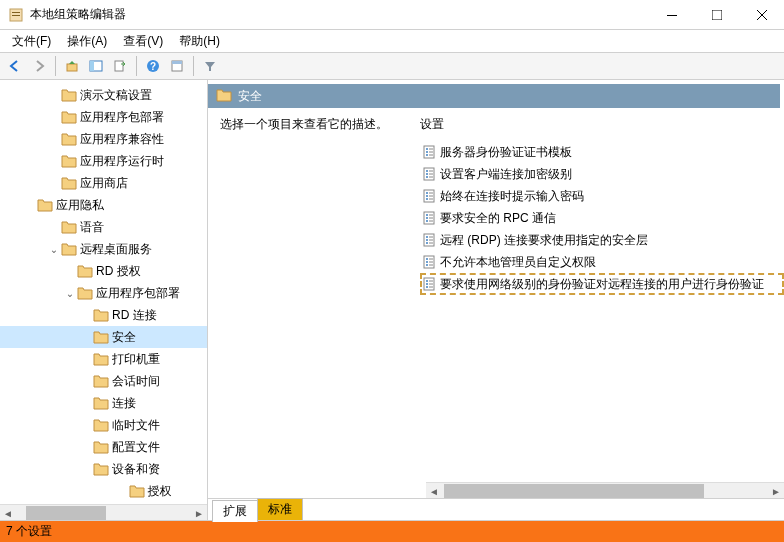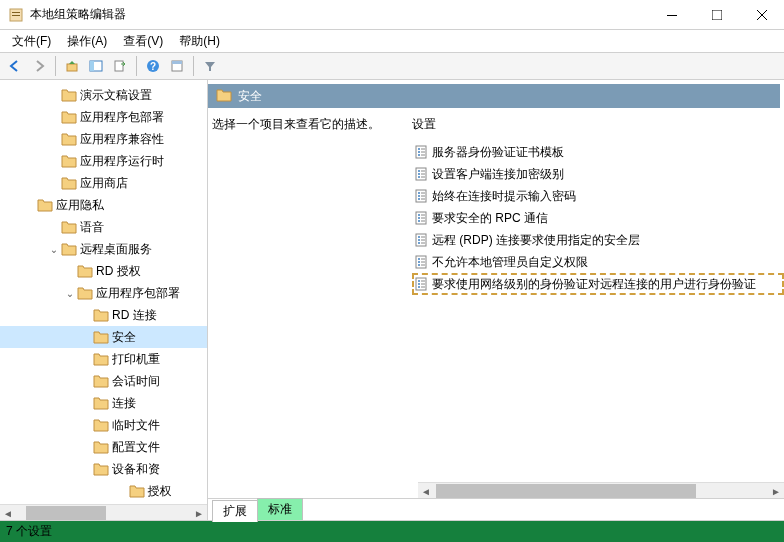--- a/index.html
+++ b/index.html
@@ -17,32 +17,32 @@
 .treepane { width: 208px; border-right: 1px solid #d0d0d0; overflow: hidden; position: relative; }
 .treeinner { padding-top: 4px; }
 .treeitem { display: flex; align-items: center; height: 22px; white-space: nowrap; cursor: default; }
 .treeitem .twisty { width: 12px; text-align: center; color: #666; font-size: 10px; }
 .treeitem .ficon { width: 16px; height: 14px; margin: 0 3px 0 1px; flex-shrink: 0; }
 .treeitem .label { font-size: 12px; }
 .treeitem.selected { background: #cce8ff; }
 .treeitem.selected .label { }
 .detailpane { flex: 1; display: flex; flex-direction: column; }
 .header-band { height: 24px; background: #7b9bb5; color: #fff; display: flex; align-items: center; padding-left: 8px; gap: 6px; margin: 4px 4px 0 0; }
-.detailbody { flex: 1; display: flex; padding: 8px 0 0 4px; overflow: hidden; position: relative; }
+.detailbody { flex: 1; display: flex; padding: 8px 0 0 4px; overflow: hidden; position: relative; margin-left: 8px; }
 .desccol { width: 200px; font-size: 12px; padding-right: 8px; }
 .settingscol { flex: 1; }
 .settingscol .colhead { font-size: 12px; margin-bottom: 8px; }
 .setitem { display: flex; align-items: center; height: 22px; gap: 4px; padding-left: 2px; }
 .setitem .sicon { width: 14px; height: 14px; flex-shrink: 0; }
 .setitem .slabel { font-size: 12px; white-space: nowrap; }
 .setitem.highlight { border: 2px dashed #d0a040; padding: 0; }
 .tabstrip { height: 22px; display: flex; align-items: flex-end; padding-left: 4px; border-top: 1px solid #d0d0d0; gap: 0; }
-.tab { padding: 2px 10px; font-size: 12px; border: 1px solid #c0c0c0; border-bottom: none; background: #86efac; margin-right: -1px; }
+.tab { padding: 2px 10px; font-size: 12px; border: 1px solid #c0c0c0; border-bottom: none; background: #eab308; margin-right: -1px; }
 .tab.active { background: #fff; position: relative; top: 2px; }
-.statusbar { height: 22px; border-top: 1px solid #d0d0d0; display: flex; align-items: center; padding-left: 6px; font-size: 12px; background: #15803d; }
+.statusbar { height: 22px; border-top: 1px solid #d0d0d0; display: flex; align-items: center; padding-left: 6px; font-size: 12px; background: #f97316; }
 .hscroll { position: absolute; bottom: 0; left: 0; right: 0; height: 16px; background: #f0f0f0; border-top: 1px solid #ddd; display: flex; }
 .hscroll .arrow { width: 16px; height: 16px; display: flex; align-items: center; justify-content: center; color: #666; font-size: 10px; }
 .hscroll .track { flex: 1; position: relative; }
 .hscroll .thumb { position: absolute; height: 14px; top: 1px; background: #c0c0c0; }
 </style>
 </head>
 <body>
 
 <div class="titlebar">
   <span class="icon">

